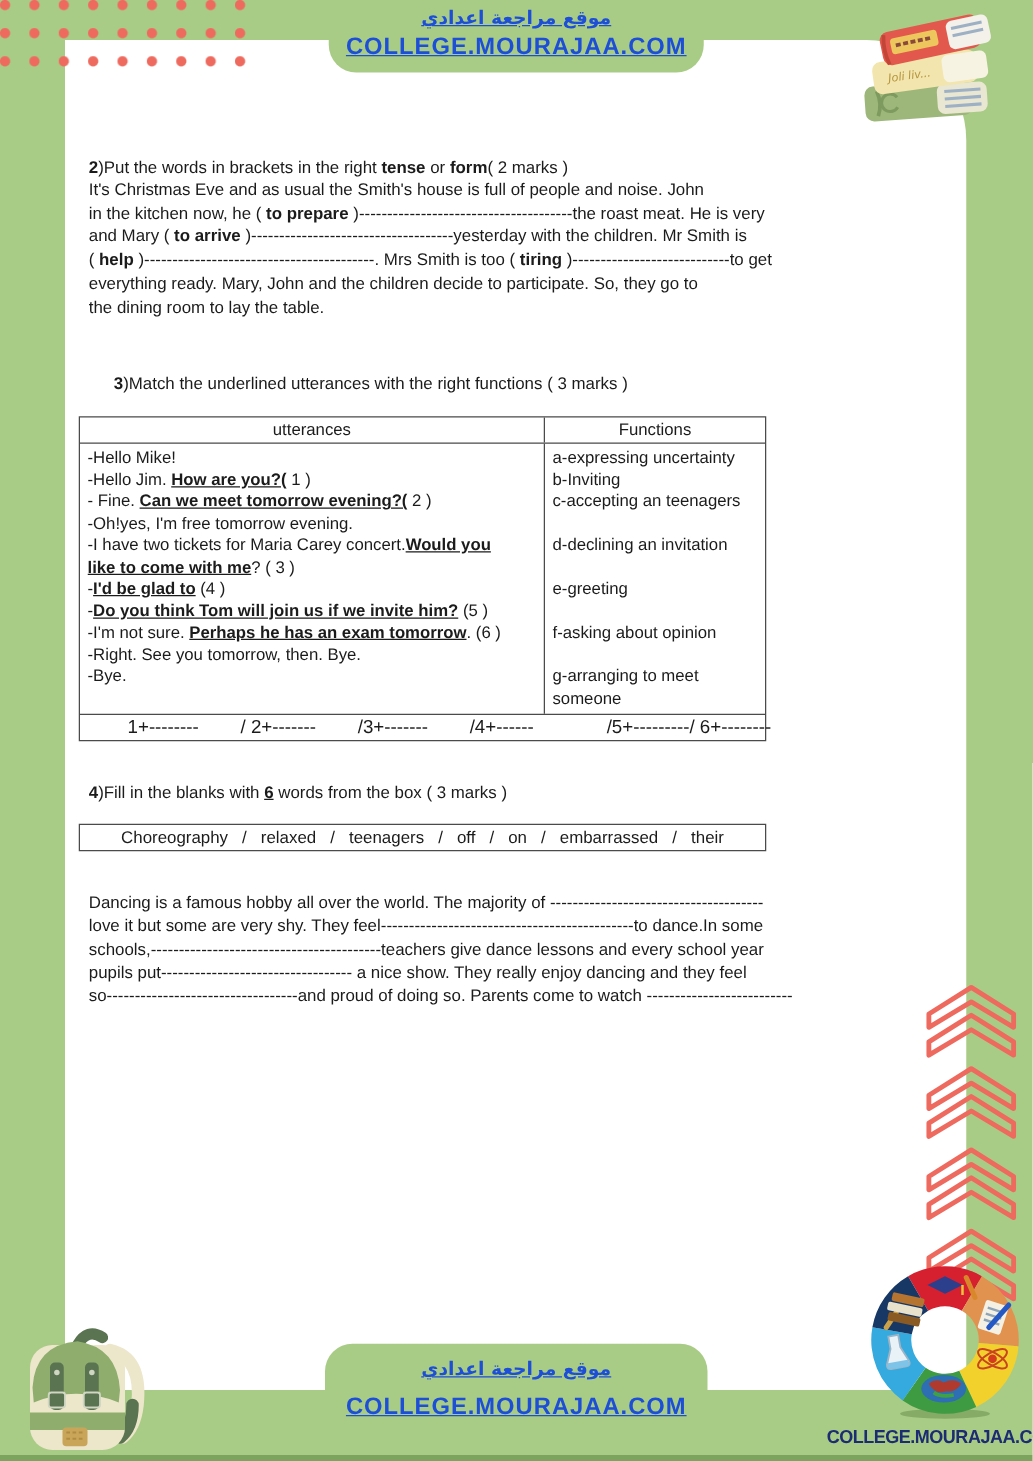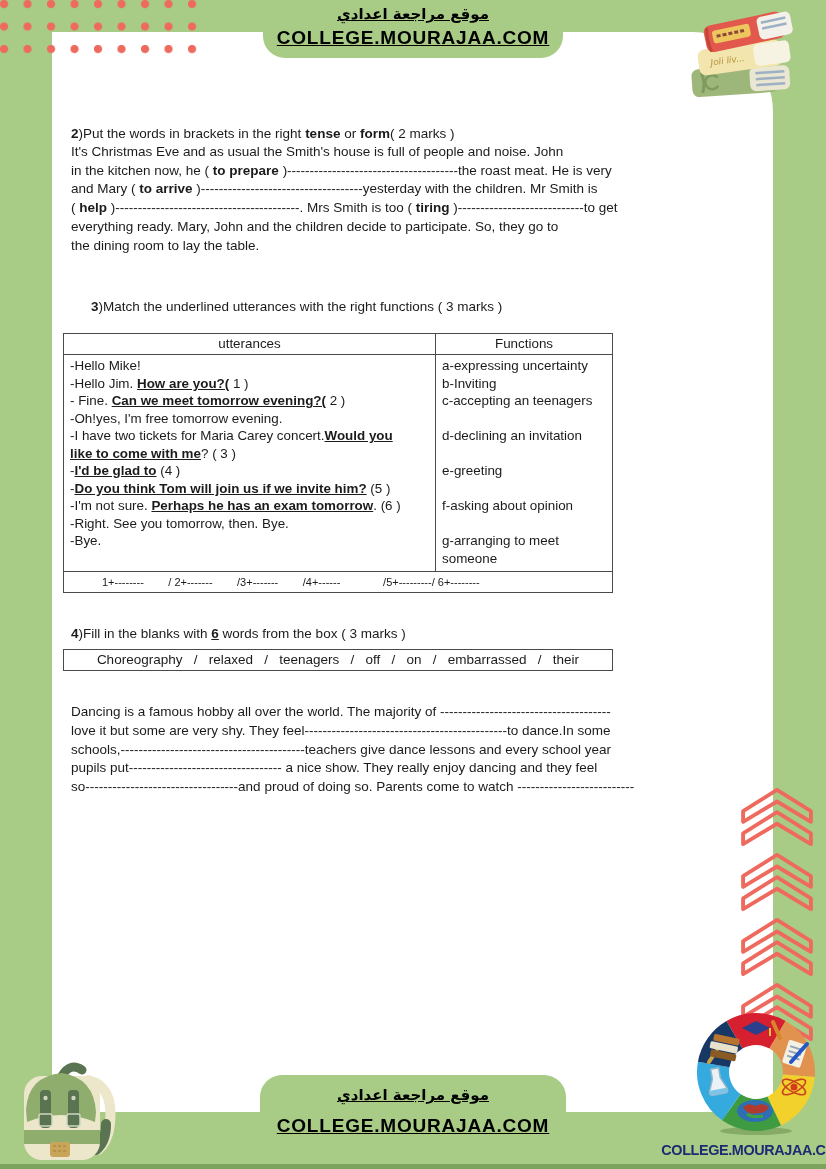--- a/index.html
+++ b/index.html
@@ -37,21 +37,21 @@
     position:absolute; left:0; right:0; bottom:0; height:5px;
     background:#7da45f; z-index:4;
   }
   .dots {
     position:absolute; left:0; top:0; width:200px; height:62px; z-index:3;
     background-image:radial-gradient(circle at 4px 4px, #ee6a5f 3.6px, rgba(0,0,0,0) 4.6px);
     background-size:23.5px 22.5px;
   }
 
   
-  .site-ar, .site-en { position:absolute; left:0; right:0; text-align:center; color:#000000; z-index:3; }
+  .site-ar, .site-en { position:absolute; left:0; right:0; text-align:center; color:#1d4ed8; z-index:3; }
   .site-ar { font-family:"DejaVu Sans", sans-serif; font-size:15px; font-weight:bold; text-decoration:underline; }
   .site-en { font-size:19px; font-weight:bold; letter-spacing:0.8px; text-decoration:underline; }
   .hdr-ar { top:5px; }
   .hdr-en { top:27px; }
   .ftr-ar { top:1086px; }
   .ftr-en { top:1115px; }
   .brand {
     position:absolute; left:658px; top:1141px; width:166px; z-index:4;
     color:#1c2b72; font-size:15px; font-weight:800; letter-spacing:-0.4px;
     text-align:center; transform:scaleX(.96); transform-origin:center;
@@ -78,25 +78,25 @@
   }
   .thead { display:flex; border-bottom:1.5px solid #4a4a4a; }
   .thead .th { line-height:20px; text-align:center; }
   .c1 { width:372px; border-right:1.5px solid #4a4a4a; }
   .c2 { flex:1; }
   .tbody { display:flex; }
   .tbody .td { padding:2px 4px 4px 6px; }
   .tbody .tline { line-height:17.5px; min-height:17.5px; white-space:nowrap; overflow:hidden; }
   .tfoot {
     border-top:1.5px solid #4a4a4a; line-height:20px;
-    white-space:pre; padding-left:38px; font-size:11px;
+    white-space:pre; padding-left:38px; font-size:15px;
   }
 
   .wordbox {
-    margin:6px 0 0 -8px; width:550px; height:22px;
+    margin:16px 0 0 -8px; width:550px; height:22px;
     border:1.5px solid #4a4a4a; text-align:center;
     line-height:19px; white-space:pre;
   }
 </style>
 </head>
 <body>
 
 <div class="page"></div>
 <div class="top-tab"></div>
 <div class="footer-tab"></div>

